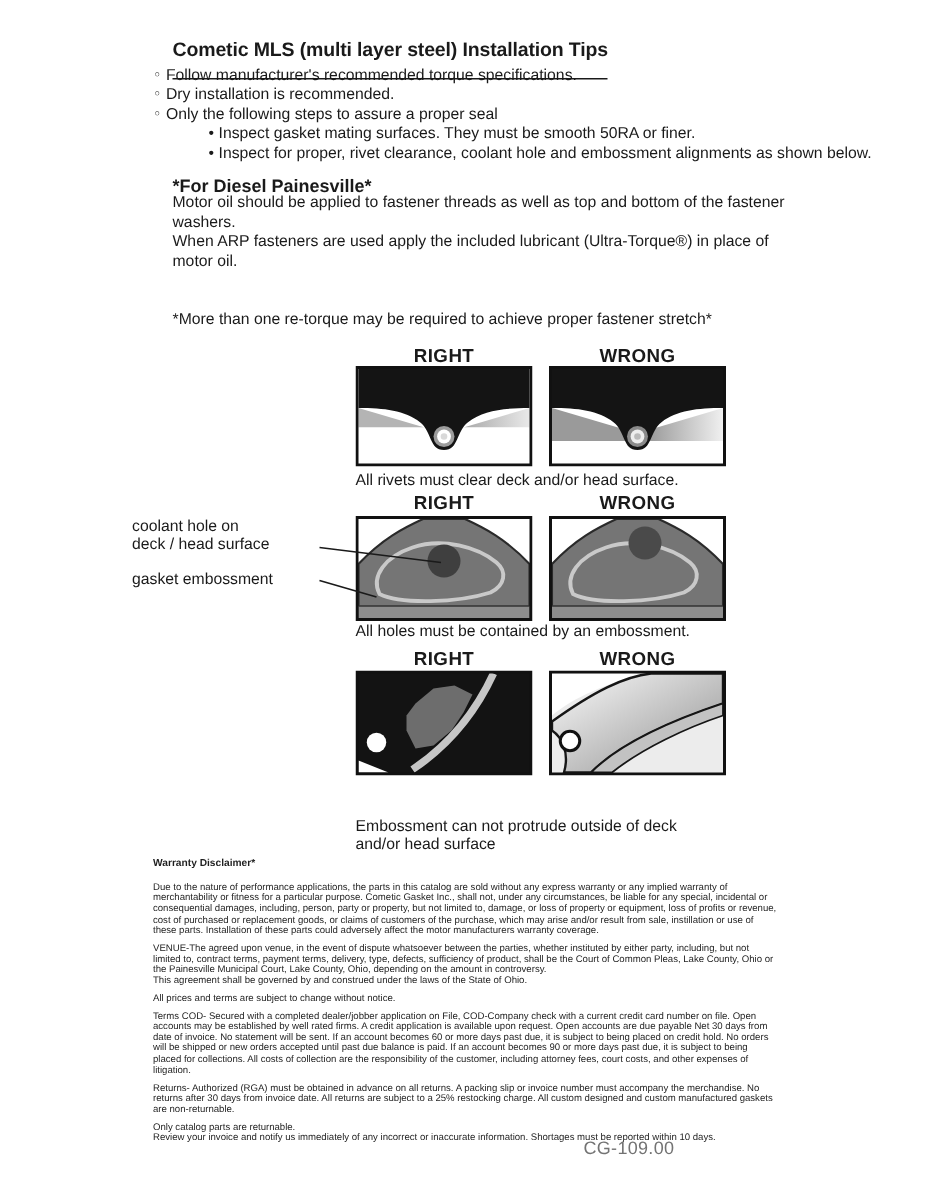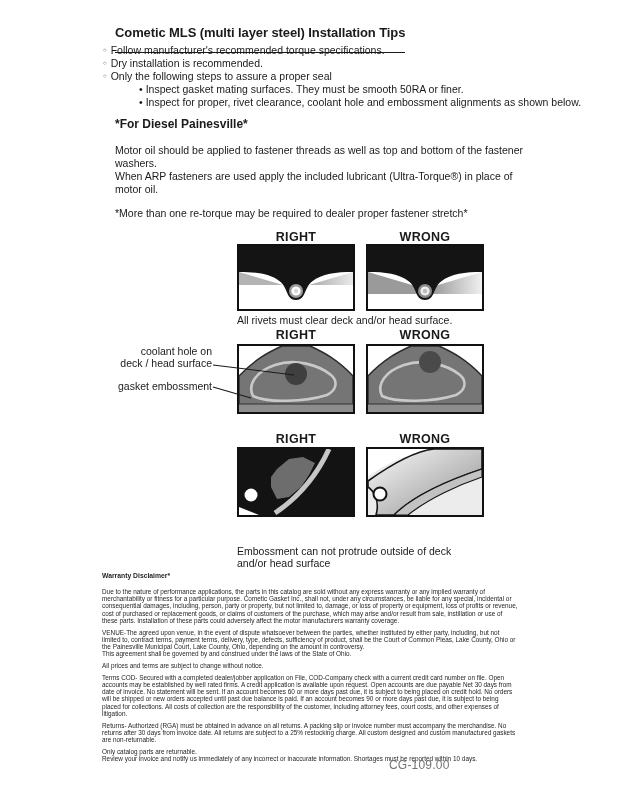--- a/index.html
+++ b/index.html
@@ -13,38 +13,38 @@
     font-size:13px; font-weight:bold; letter-spacing:-0.1px;
     display:inline-block; border-bottom:1.5px solid #1a1a1a; padding-bottom:12px;
   }
   .bullets { position:absolute; left:103px; top:44px; font-size:10.5px; line-height:13px; }
   .bullet { display:flex; align-items:flex-start; }
   .bullet::before { content:"○"; font-size:6px; line-height:13px; margin-right:4px; flex:0 0 auto; }
   .sub-bullet { display:flex; align-items:flex-start; margin-left:36px; }
   .sub-bullet::before { content:"•"; font-size:10.5px; line-height:13px; margin-right:3px; flex:0 0 auto; }
   .diesel-heading { position:absolute; left:115px; top:117px; font-size:12px; font-weight:bold; }
   .para { position:absolute; left:115px; width:414px; font-size:10.5px; line-height:13px; white-space:pre-line; }
-  .p1 { top:144px; }
+  .p1 { top:129px; }
   .p2 { top:166px; }
   .note { position:absolute; left:115px; top:207px; font-size:10.5px; }
 
   .dg-row { position:absolute; left:0; width:570px; }
   .row1 { top:230px; height:100px; }
   .row2 { top:328px; height:106px; }
   .row3 { top:432px; height:116px; }
   .dg-label { position:absolute; top:0; width:118px; text-align:center; font-size:12.5px; font-weight:bold; letter-spacing:0.3px; }
   .pos-right { left:237px; } .pos-wrong { left:366px; }
   .dg-box { position:absolute; top:14px; }
   .row2 .dg-box { top:16px; }
   .row3 .dg-box { top:15px; }
   .dg-caption { position:absolute; left:237px; font-size:10.5px; line-height:12px; white-space:pre-line; }
   .row1 .dg-caption { top:84px; }
   .row2 .dg-caption { top:87px; }
   .row3 .dg-caption { top:85px;margin-top:28px; }
-  .side-label { position:absolute; left:88px; width:124px; text-align:right; font-size:10.5px; line-height:12px; white-space:pre-line; }
+  .side-label { position:absolute; left:88px; width:124px; font-size:10.5px; line-height:12px; white-space:pre-line; }
   .coolant-label { top:17px; }
   .gasket-label { top:52px; }
   .connector-overlay { position:absolute; left:0; top:0; pointer-events:none; }
 
   .legal { position:absolute; left:102px; top:572px; width:417px; color:#1f1f1f; }
   .legal-heading { font-size:6.8px; font-weight:bold; margin:0 0 9px 0; }
   .legal p { font-size:6.4px; line-height:7.2px; margin:0 0 4.6px 0; white-space:pre-line; }
   .cg-number { position:absolute; left:389px; top:758px; font-size:12px; color:#737373; letter-spacing:0.2px; }
 </style>
 </head>
@@ -58,21 +58,21 @@
     <div class="bullet">Follow manufacturer's recommended torque specifications.</div>
     <div class="bullet">Dry installation is recommended.</div>
     <div class="bullet">Only the following steps to assure a proper seal</div>
     <div class="sub-bullet">Inspect gasket mating surfaces.  They must be smooth 50RA or finer.</div>
     <div class="sub-bullet">Inspect for proper, rivet clearance, coolant hole and embossment alignments as shown below.</div>
   </div>
 
   <div class="diesel-heading">*For Diesel Painesville*</div>
   <div class="para p1">Motor oil should be applied to fastener threads as well as top and bottom of the fastener washers.
 When ARP fasteners are used apply the included lubricant (Ultra-Torque®) in place of motor oil.</div>
-  <div class="note">*More than one re-torque may be required to dealer proper fastener stretch*</div>
+  <div class="note">*More than one re-torque may be required to achieve proper fastener stretch*</div>
 
   <div class="dg-row row1">
     <div class="dg-label pos-right">RIGHT</div>
     <div class="dg-label pos-wrong">WRONG</div>
 
     <svg class="dg-box pos-right" width="118" height="67" viewBox="0 0 118 67">
       <defs>
         <linearGradient id="g1r" x1="0" y1="0" x2="1" y2="0">
           <stop offset="0" stop-color="#a8a8a8"></stop>
             <stop offset="1" stop-color="#e9e9e9"></stop>
@@ -136,20 +136,21 @@
       <path d="M16,52 C10,40 20,27 38,21 C58,14 82,21 94,31 C101,37 100,46 90,51 C68,58 30,59 16,52 Z" fill="none" stroke="#c9c9c9" stroke-width="2.6"></path>
       <circle cx="64" cy="18" r="11" fill="#4a4a4a"></circle>
       <rect x="1" y="1" width="116" height="68" fill="none" stroke="#111111" stroke-width="2"></rect>
     </svg>
 
     <svg class="connector-overlay" width="618" height="106" viewBox="0 0 618 106">
       <line x1="213" y1="37" x2="294" y2="47" stroke="#1a1a1a" stroke-width="1.1"></line>
       <line x1="213" y1="59" x2="251" y2="70" stroke="#1a1a1a" stroke-width="1.1"></line>
     </svg>
 
+    <div class="dg-caption">All holes must be contained by an embossment.</div>
   </div>
 
   <div class="dg-row row3">
     <div class="dg-label pos-right">RIGHT</div>
     <div class="dg-label pos-wrong">WRONG</div>
 
     <svg class="dg-box pos-right" width="118" height="70" viewBox="0 0 118 70">
       <rect x="1" y="1" width="116" height="68" fill="#131313"></rect>
       <polygon points="2,60 22,68 2,68" fill="#ffffff"></polygon>
       <path d="M92,2 C80,28 62,50 38,66" stroke="#c6c6c6" stroke-width="5" fill="none"></path>

